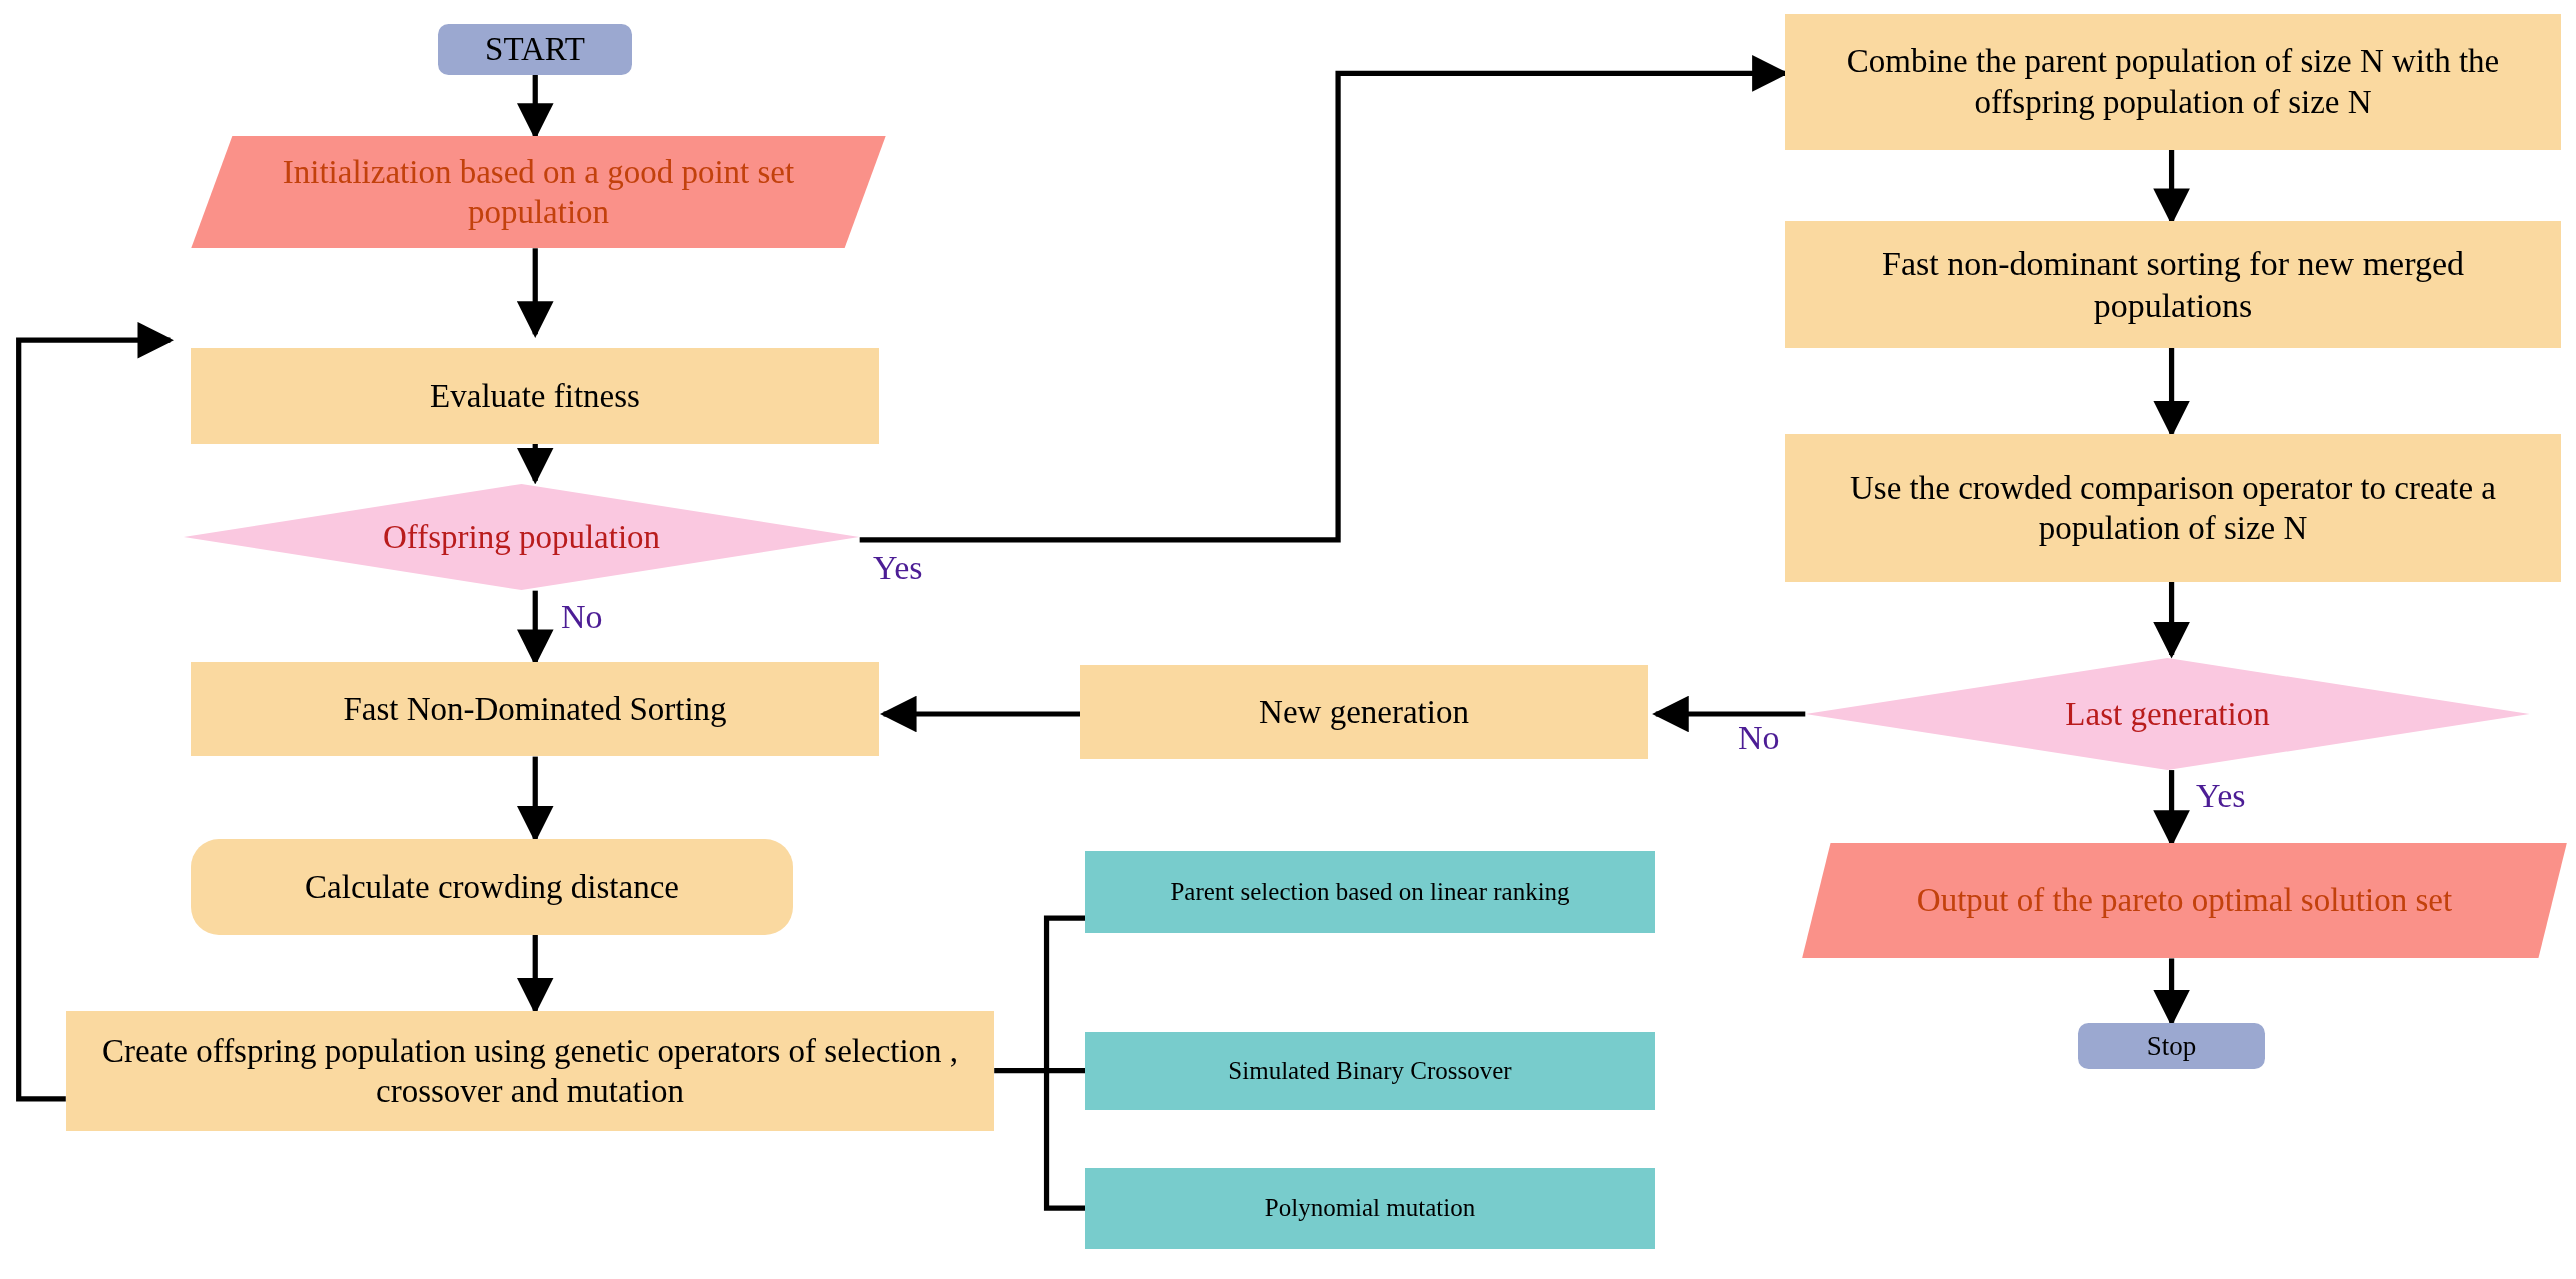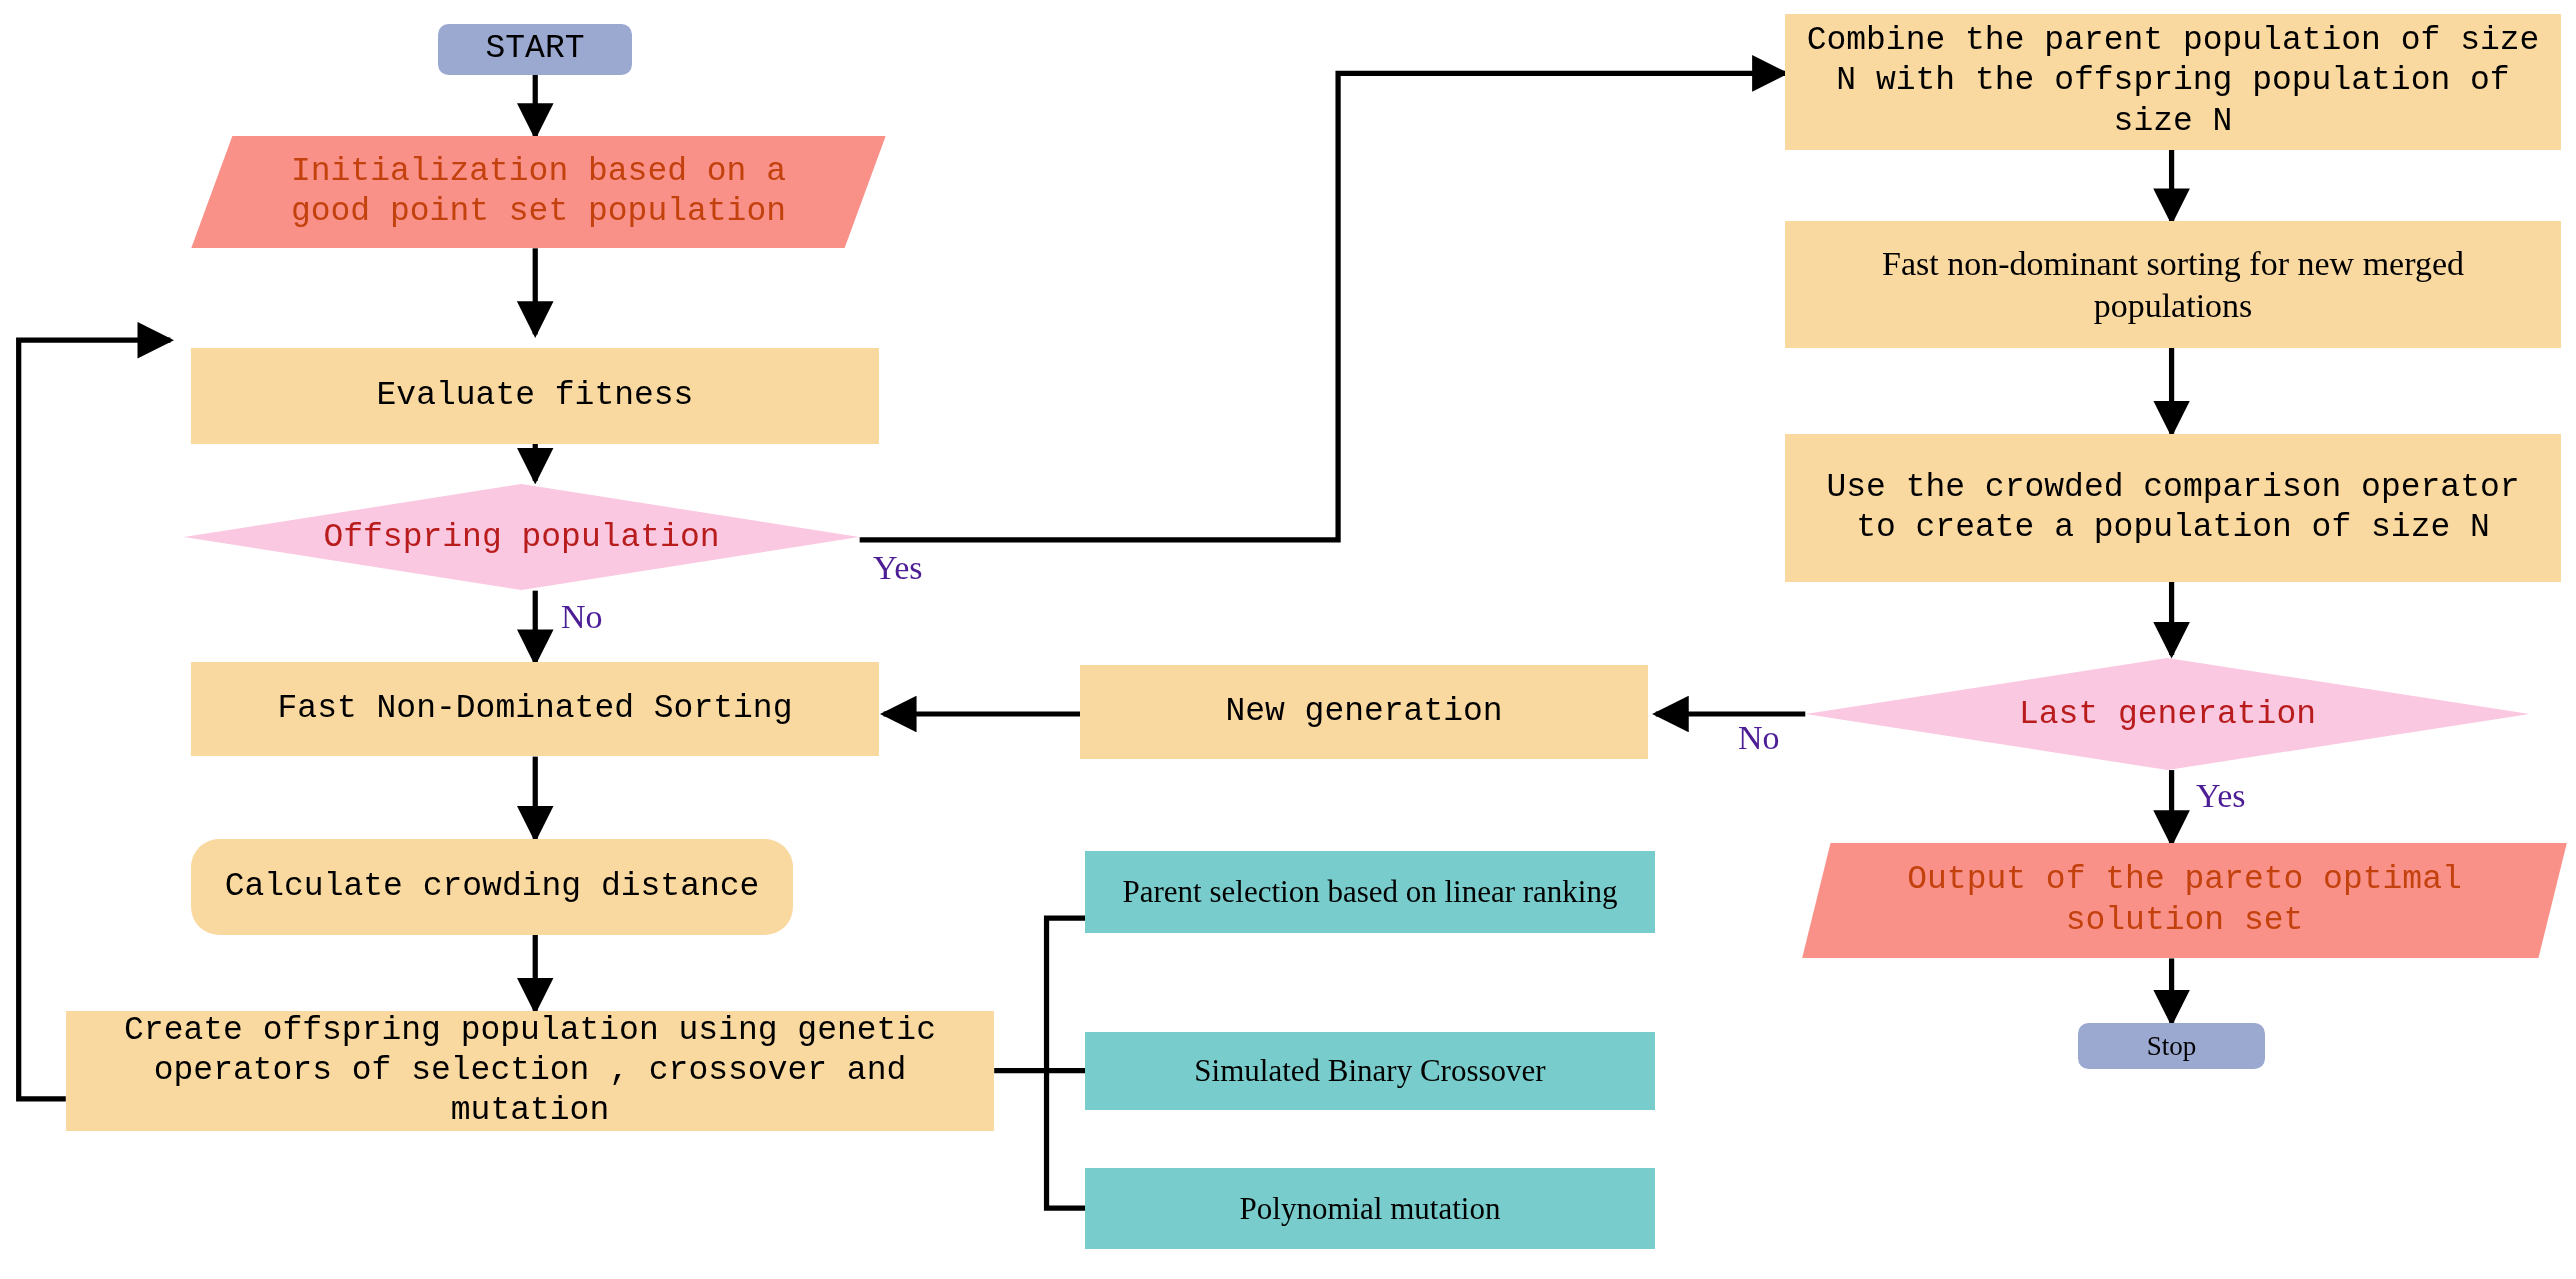--- a/index.html
+++ b/index.html
@@ -58,22 +58,22 @@
     color:#4c1d95;
     font-family:"Liberation Serif","DejaVu Serif",serif;
     white-space:nowrap;
   }
   svg.wires{
     position:absolute;left:0;top:0;
     width:2576px;height:1280px;
     pointer-events:none;
   }
   .f46{font-size:34px;}
-  .f44{font-size:33px;font-family:Liberation Mono, monospace;}
-  .f42{font-size:31px;}
+  .f44{font-size:33px;}
+  .f42{font-size:25px;}
   .f36{font-size:27px;}
 </style>
 </head>
 <body>
 
 <div id="stage">
 
   <svg class="wires" viewBox="0 0 3446 1712" xmlns="http://www.w3.org/2000/svg">
     <defs>
       <marker id="arrow" viewBox="0 0 10 10" refX="9" refY="5" markerWidth="7" markerHeight="7" orient="auto-start-reverse">

